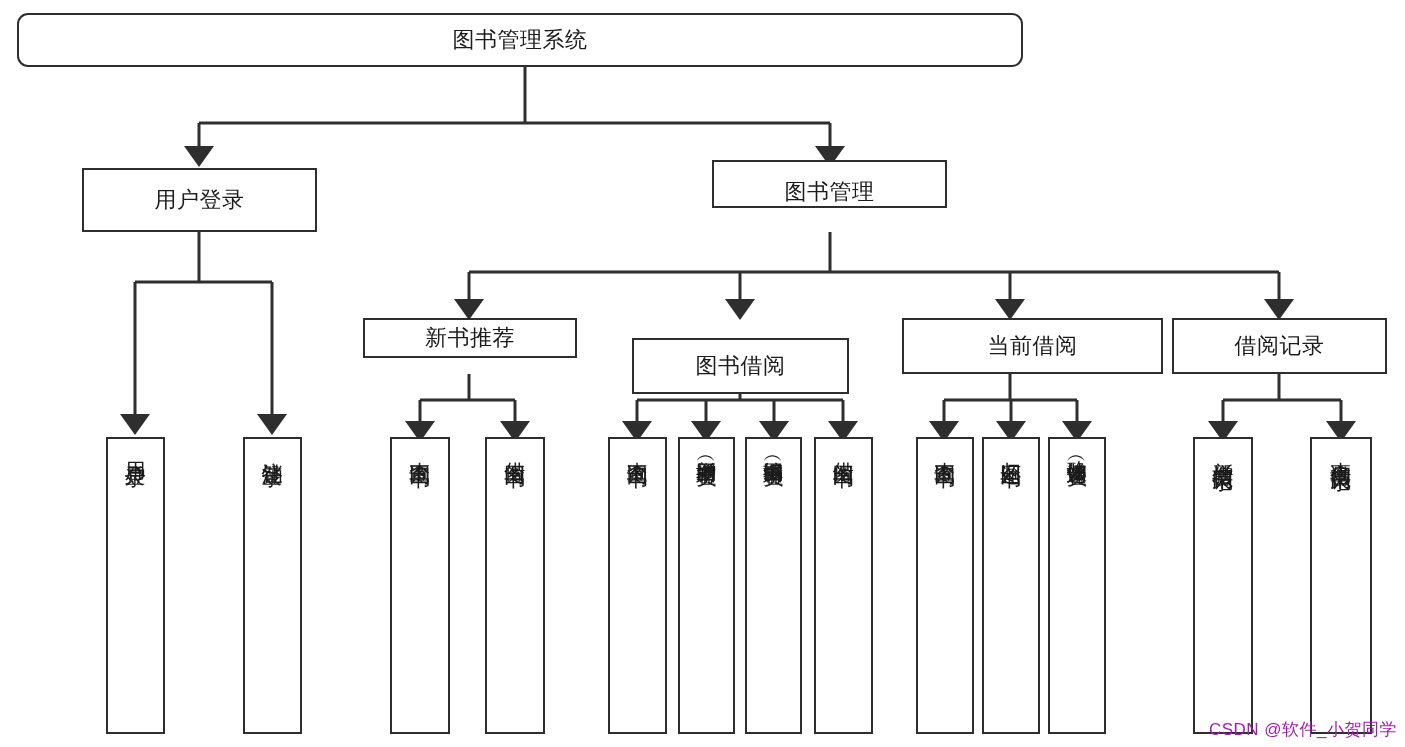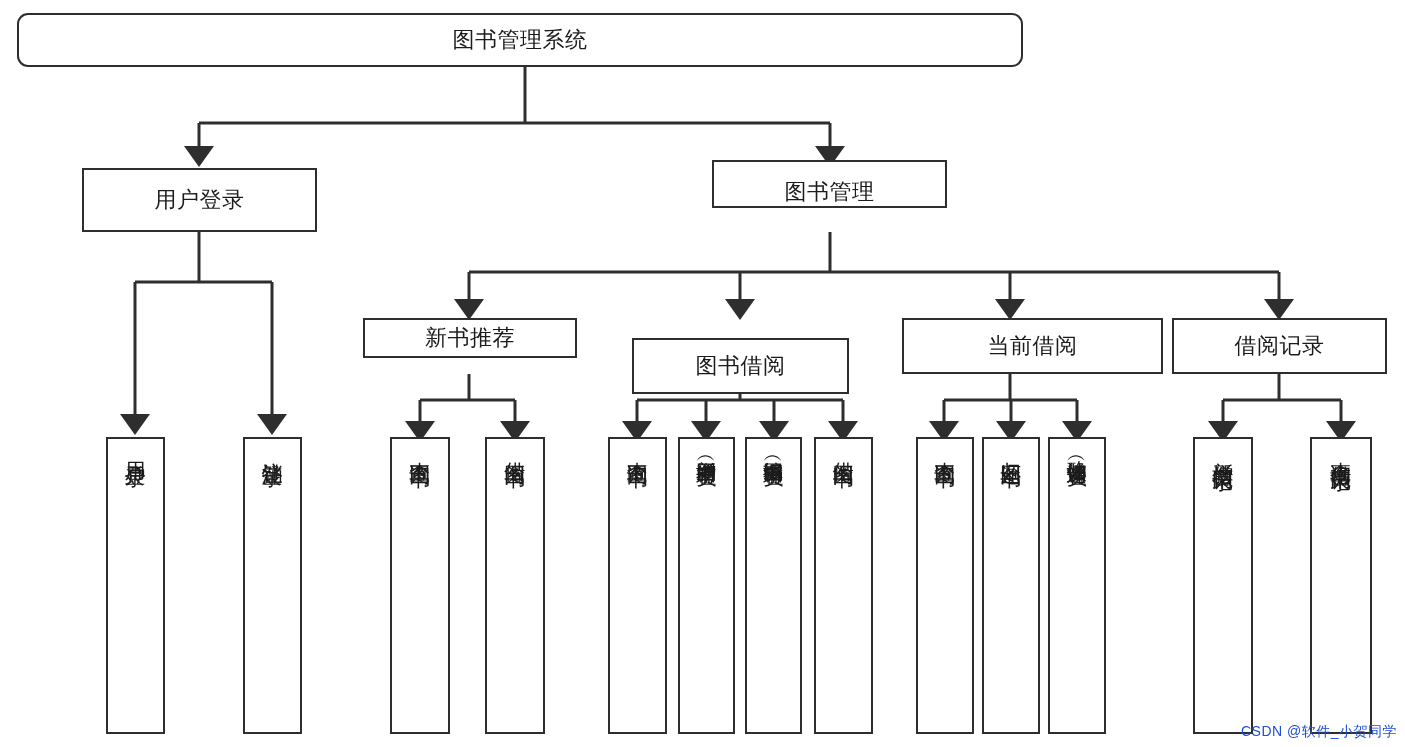--- a/index.html
+++ b/index.html
@@ -55,22 +55,22 @@
     font-size: 20px;
     letter-spacing: 1px;
   }
   .label {
     display: block;
   }
   #watermark {
     position: absolute;
     right: 8px;
     bottom: 6px;
-    font-size: 14px;
-    color: #1d4ed8;
+    font-size: 17px;
+    color: #a21caf;
     letter-spacing: 0.5px;
     white-space: nowrap;
     user-select: none;
   }
 </style>
 </head>
 <body>
 
 <div id="canvas">
 

